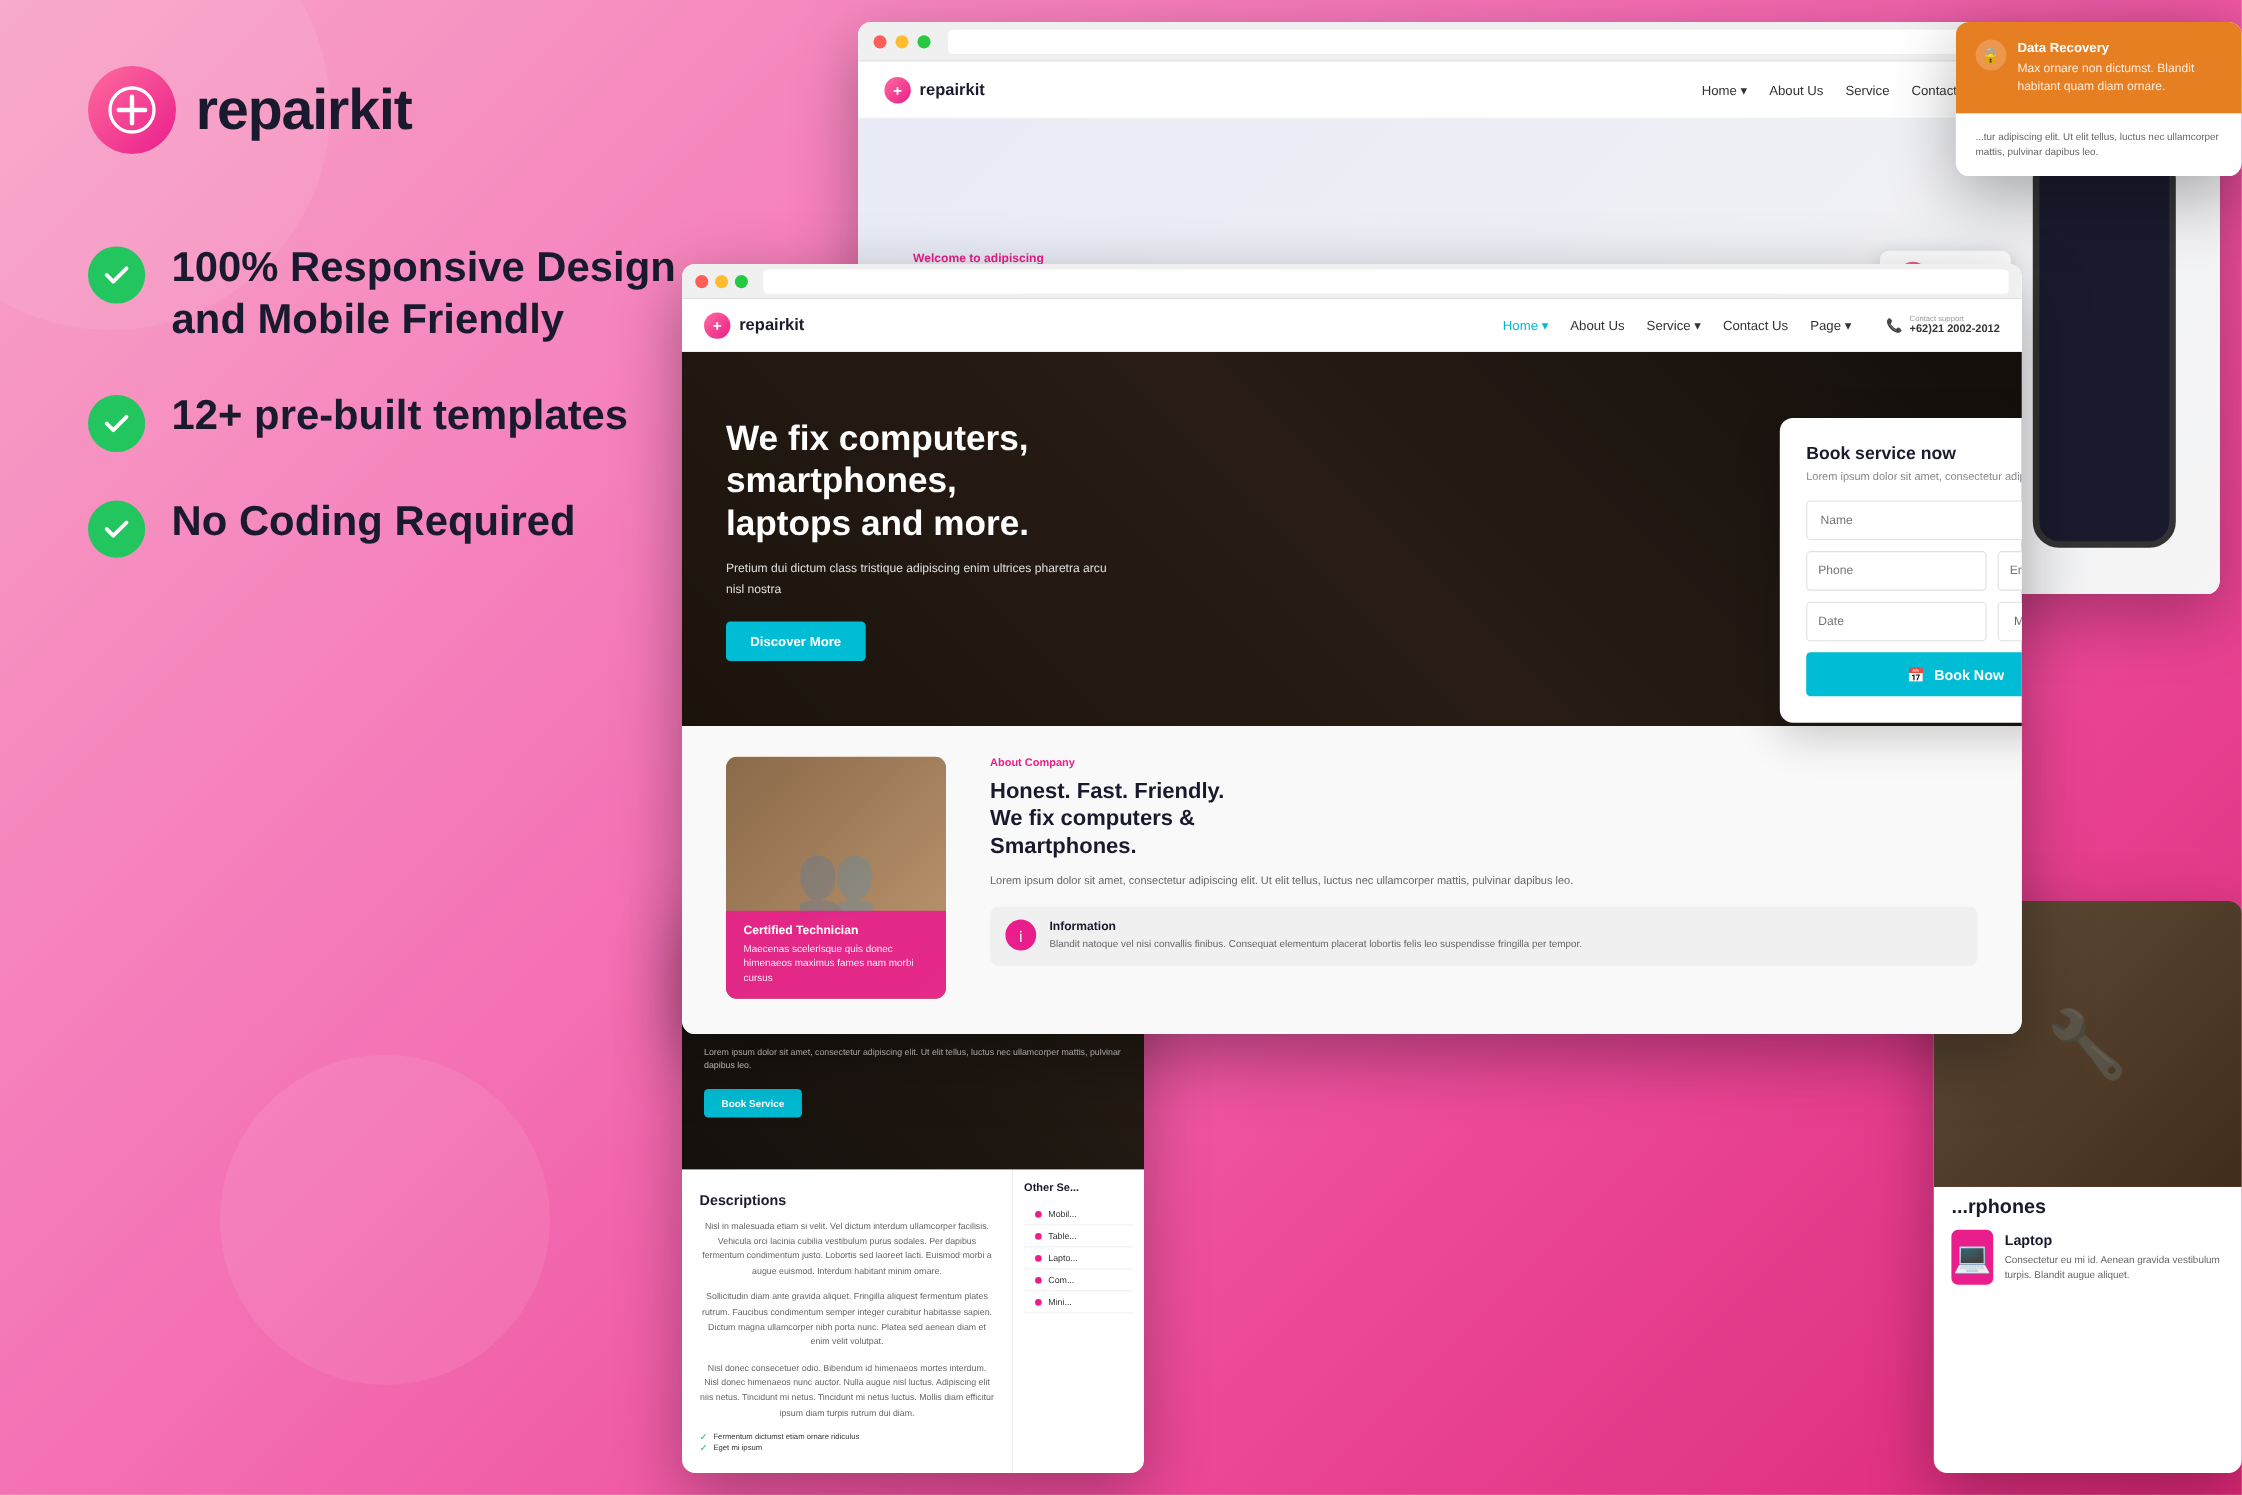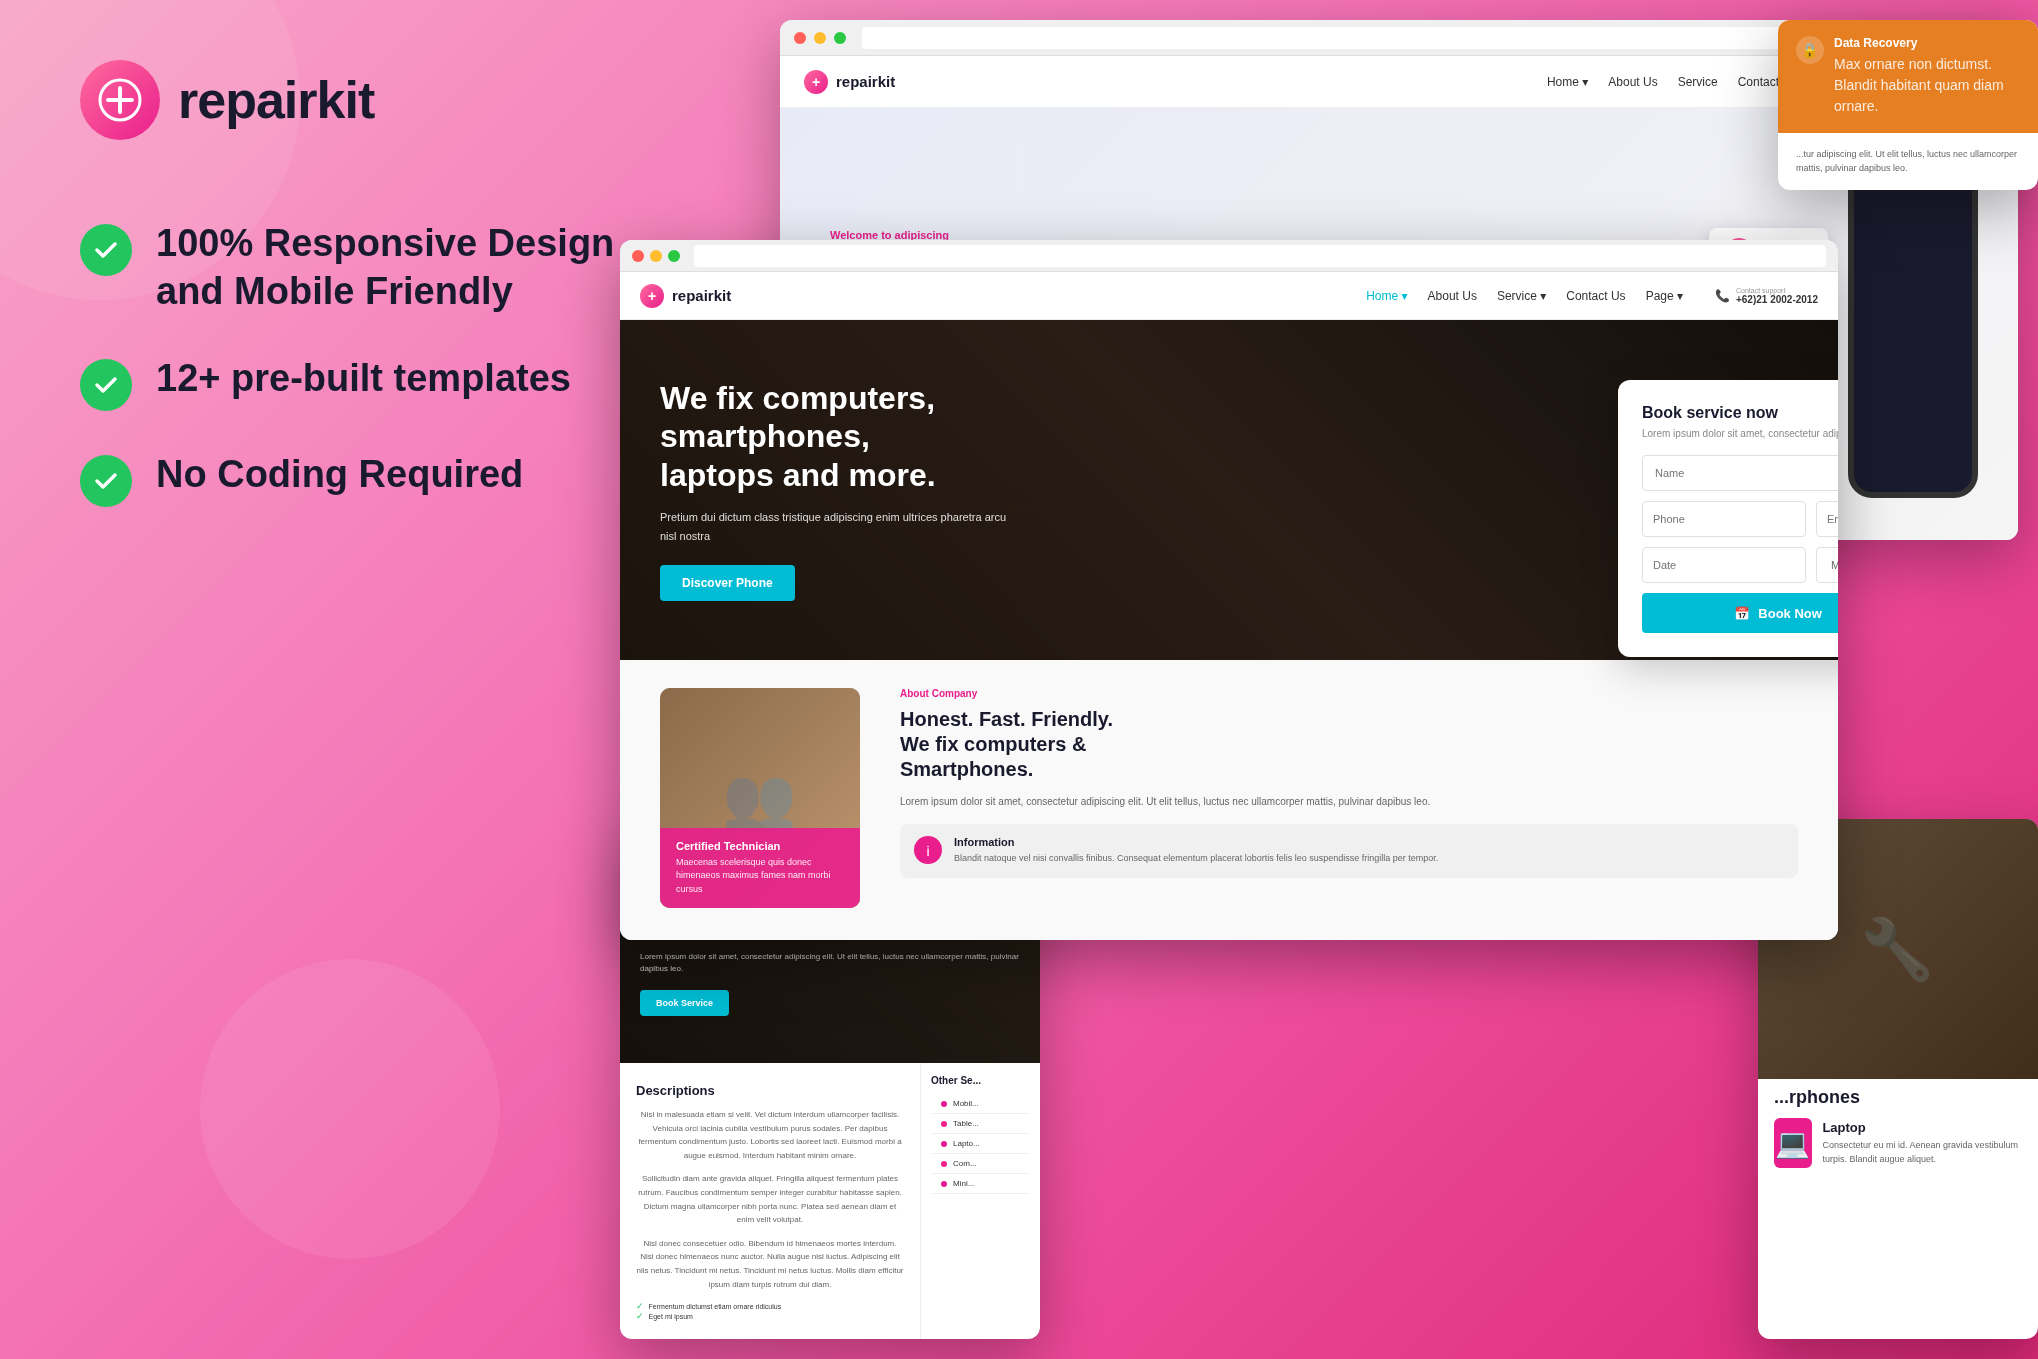--- a/index.html
+++ b/index.html
@@ -686,21 +686,21 @@
     }
 
     .dr-title {
       font-size: 12px;
       font-weight: 700;
       color: white;
       margin-bottom: 4px;
     }
 
     .dr-desc {
-      font-size: 14px;
+      font-size: 11px;
       color: rgba(255,255,255,0.85);
       line-height: 1.5;
     }
 
     .dr-body {
       padding: 14px 18px;
       font-size: 9px;
       color: #666;
       line-height: 1.6;
     }
@@ -894,21 +894,21 @@
             <div style="font-size:7px;color:#999;">Contact support</div>
             <span style="font-size:10px;font-weight:600;color:#333;">+62)21 2002-2012</span>
           </div>
         </div>
       </div>
     </div>
     <div class="hero-section">
       <div class="hero-left">
         <h1 class="hero-main-title">We fix computers,<br>smartphones,<br>laptops and more.</h1>
         <p class="hero-main-desc">Pretium dui dictum class tristique adipiscing enim ultrices pharetra arcu nisl nostra</p>
-        <button class="btn-discover">Discover Phone</button>
+        <button class="btn-discover">Discover More</button>
       </div>
 
       <div class="book-card">
         <div class="book-title">Book service now</div>
         <div class="book-desc">Lorem ipsum dolor sit amet, consectetur adipiscing elit.</div>
         <input class="book-input" type="text" placeholder="Name" style="">
         <div class="book-row">
           <input class="book-input-half" type="text" placeholder="Phone" style="">
           <input class="book-input-half" type="text" placeholder="Email" style="">
         </div>

